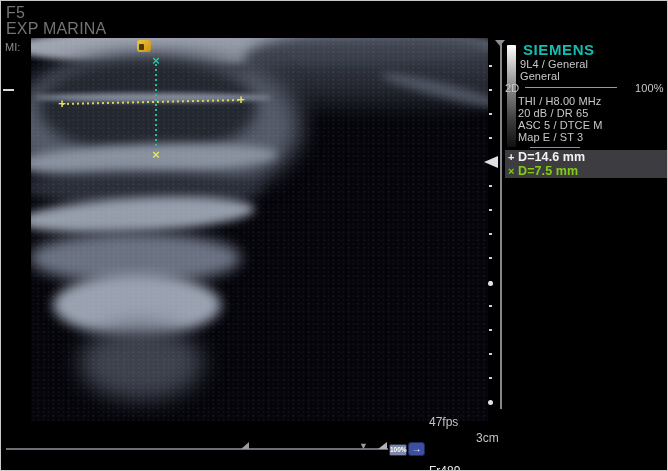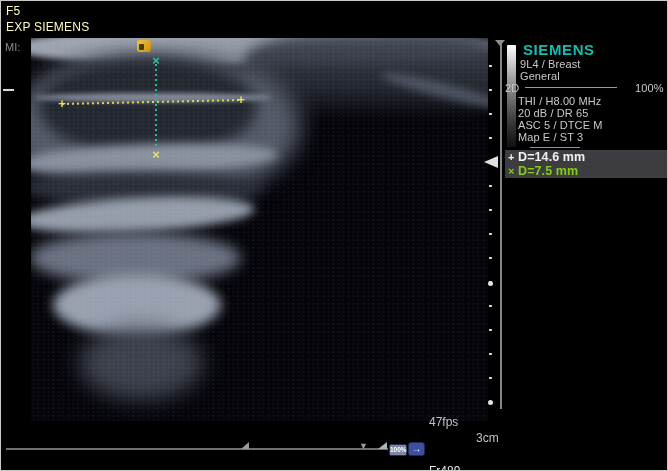--- a/index.html
+++ b/index.html
@@ -2,21 +2,21 @@
 <html><head>
 <meta charset="utf-8">
 <style>
   html,body{margin:0;padding:0;background:#222;}
   .stage{
     position:relative;width:666px;height:469px;background:#000;
     border:1px solid #c9c9c9;overflow:hidden;
     font-family:"Liberation Sans",sans-serif;
   }
   .t{position:absolute;white-space:nowrap;font-family:"Liberation Sans",sans-serif;}
-  .hdr{color:#fef9c3;font-size:12px;letter-spacing:.2px;}
+  .hdr{color:#737373;font-size:16px;letter-spacing:.2px;}
   .pnl{color:#c9c9c9;font-size:11px;letter-spacing:.1px;}
   
   .us{position:absolute;left:30px;top:37px;width:457px;height:383px;background:#04040a;overflow:hidden;}
   .blob{position:absolute;border-radius:50%;}
   .skin{left:-12px;top:-9px;width:482px;height:36px;border-radius:40%;
         background:linear-gradient(90deg,#9ba1ad 0%,#aab0bb 28%,#8d93a0 55%,#6d7380 78%,#555a66 100%);
         filter:blur(3px);}
   .tissueL{left:-22px;top:10px;width:292px;height:156px;background:#545a68;filter:blur(11px);}
   .hypo{left:8px;top:20px;width:218px;height:98px;background:#23272f;filter:blur(7px);}
   .echoline{left:3px;top:55px;width:238px;height:9px;background:#8d95a5;filter:blur(2.5px);opacity:.9;}
@@ -76,21 +76,21 @@
   .dash{position:absolute;left:2px;top:88px;width:11px;height:2px;background:#d8d8d8;}
   .brand{color:#14bdb0;font-size:15px;font-weight:bold;letter-spacing:.6px;}
   .mode-line{position:absolute;left:524px;top:86px;width:92px;height:1px;background:#9a9a9e;}
 </style>
 </head>
 <body>
 
 <div class="stage">
 
   <div class="t hdr" style="left:5px;top:3px;">F5</div>
-  <div class="t hdr" style="left:5px;top:19px;">EXP SIEMENS</div>
+  <div class="t hdr" style="left:5px;top:19px;">EXP MARINA</div>
 
   <div class="t" style="left:4px;top:40px;font-size:11px;color:#8d8d8d;">MI:</div>
   <div class="t" style="left:37px;top:40px;font-size:11px;color:#bcbcc4;">1.1</div>
   <div class="dash"></div>
 
   <div class="us">
     <div class="blob skin"></div>
     <div class="blob rband"></div>
     <div class="blob rstreak"></div>
     <div class="blob tissueL"></div>
@@ -117,21 +117,21 @@
 
   <div class="ruler-top"></div>
   <div class="ruler-line"></div>
   <div class="ruler-dots"></div>
   <div class="ruler-cm" style="top:280px;"></div>
   <div class="ruler-cm" style="top:399px;"></div>
   <div class="focus-arrow"></div>
 
   <div class="graybar"></div>
   <div class="t brand" style="left:522px;top:40px;">SIEMENS</div>
-  <div class="t pnl" style="left:519px;top:57px;">9L4 / Breast</div>
+  <div class="t pnl" style="left:519px;top:57px;">9L4 / General</div>
   <div class="t pnl" style="left:519px;top:69px;">General</div>
   <div class="t pnl" style="left:504px;top:81px;">2D</div>
   <div class="mode-line"></div>
   <div class="t pnl" style="left:634px;top:81px;">100%</div>
   <div class="t pnl" style="left:517px;top:94px;">THI / H8.00 MHz</div>
   <div class="t pnl" style="left:517px;top:106px;">20 dB / DR 65</div>
   <div class="t pnl" style="left:517px;top:118px;">ASC 5 / DTCE M</div>
   <div class="t pnl" style="left:517px;top:130px;">Map E / ST 3</div>
   <div class="sep"></div>
 

